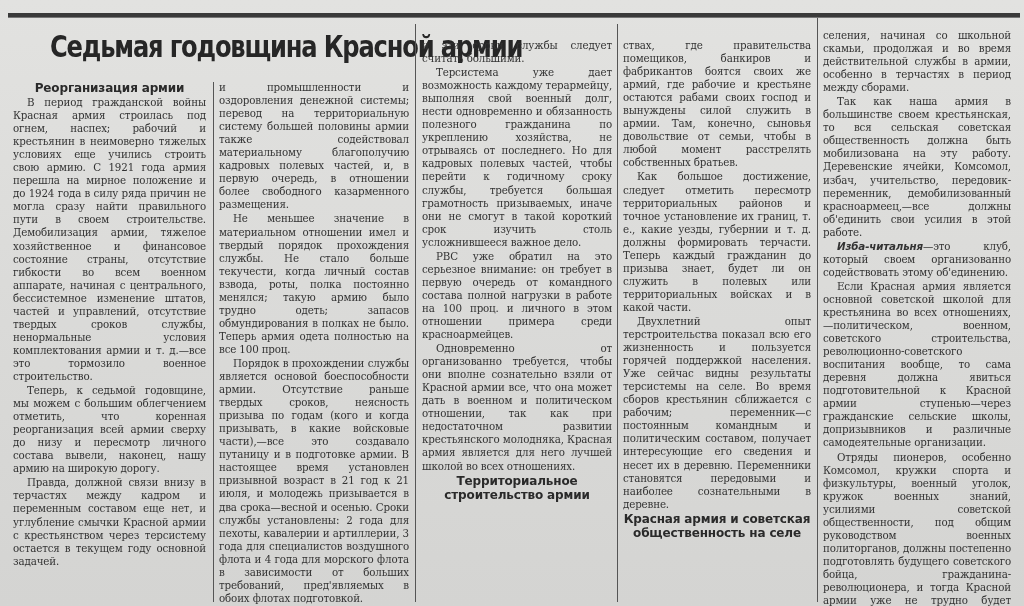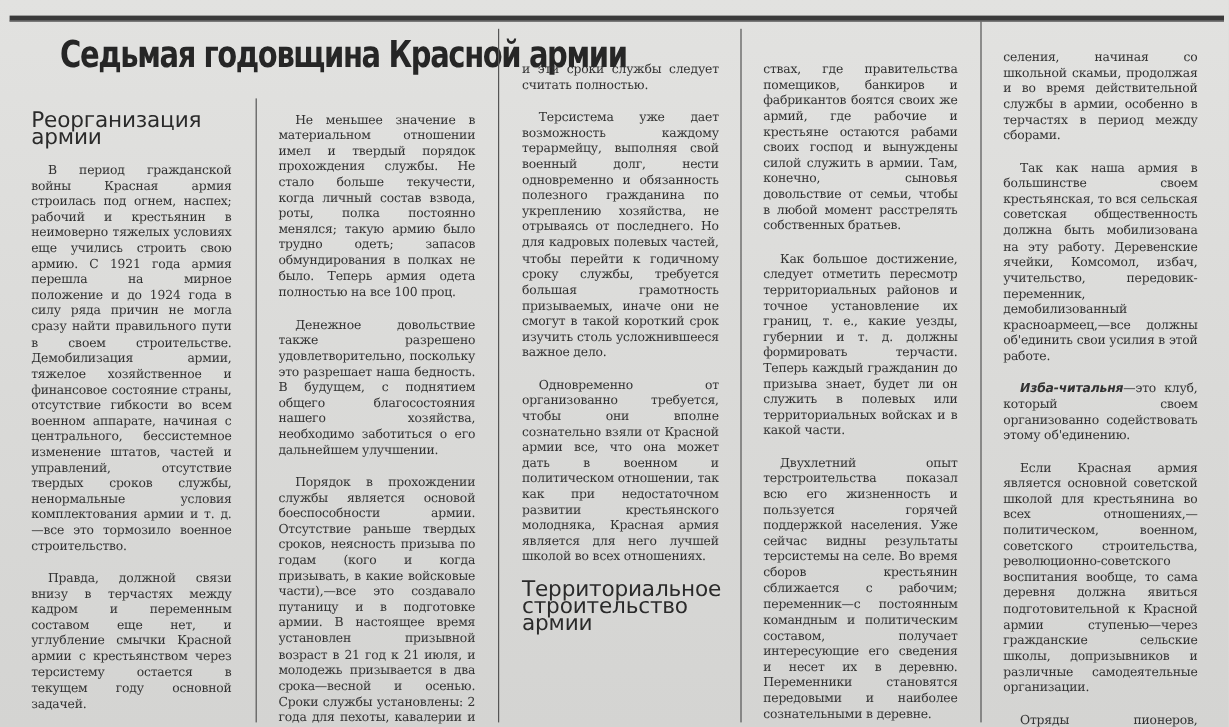--- a/index.html
+++ b/index.html
@@ -24,30 +24,30 @@
       font-size: 31px; letter-spacing: -1.5px; color: #262626;
       transform: scaleX(0.78); transform-origin: left top;
       white-space: nowrap;
     }
     .col {
       position: absolute; top: 88px;
       font-size: 10.3px; line-height: 13.05px;
       text-align: justify; letter-spacing: -0.15px;
       color: #333;
     }
-    .col p { margin: 14px; text-indent: 14px; }
+    .col p { margin: 1px; text-indent: 14px; }
     .col p.noindent { text-indent: 0; }
     .col1 { left: 12px; width: 195px; top: 80px; }
     .col2 { left: 218px; width: 192px; top: 80px; }
     .col3 { left: 421px; width: 192px; top: 38px; }
     .col4 { left: 622px; width: 190px; top: 38px; }
     .col5 { left: 822px; width: 190px; top: 28px; }
     .sub {
-      font-family: "DejaVu Sans", sans-serif; font-weight: normal;
-      font-size: 18px; line-height: 14px; 
+      font-family: "DejaVu Sans", sans-serif; font-weight: bold;
+      font-size: 12px; line-height: 14px; text-align: center;
       color: #2a2a2a; margin: 2px 0 3px 0; text-indent: 0 !important;
     }
     .runin { font-family: "DejaVu Sans", sans-serif; font-weight: bold; font-style: italic; }
     .vrule { position: absolute; width: 1px; background: #555; }
   </style>
 </head>
 <body>
 
 <div class="page">
   <div class="top-rule"></div>
@@ -55,34 +55,36 @@
   <div class="headline">Седьмая годовщина Красной армии</div>
 
   <div class="vrule" style="left:213px; top:82px; height:520px;"></div>
   <div class="vrule" style="left:415px; top:24px; height:578px;"></div>
   <div class="vrule" style="left:617px; top:24px; height:578px;"></div>
   <div class="vrule" style="left:817px; top:18px; height:584px;"></div>
 
   <div class="col col1">
     <p class="sub">Реорганизация армии</p>
     <p>В период гражданской войны Красная армия строилась под огнем, наспех; рабочий и крестьянин в неимоверно тяжелых условиях еще учились строить свою армию. С 1921 года армия перешла на мирное положение и до 1924 года в силу ряда причин не могла сразу найти правильного пути в своем строительстве. Демобилизация армии, тяжелое хозяйственное и финансовое состояние страны, отсутствие гибкости во всем военном аппарате, начиная с центрального, бессистемное изменение штатов, частей и управлений, отсутствие твердых сроков службы, ненормальные условия комплектования армии и т. д.—все это тормозило военное строительство.</p>
+    <p>Теперь, к седьмой годовщине, мы можем с большим облегчением отметить, что коренная реорганизация всей армии сверху до низу и пересмотр личного состава вывели, наконец, нашу армию на широкую дорогу.</p>
     <p>Правда, должной связи внизу в терчастях между кадром и переменным составом еще нет, и углубление смычки Красной армии с крестьянством через терсистему остается в текущем году основной задачей.</p>
 
   </div>
 
   <div class="col col2">
+    <p class="noindent">и промышленности и оздоровления денежной системы; перевод на территориальную систему большей половины армии также содействовал материальному благополучию кадровых полевых частей, и, в первую очередь, в отношении более свободного казарменного размещения.</p>
     <p>Не меньшее значение в материальном отношении имел и твердый порядок прохождения службы. Не стало больше текучести, когда личный состав взвода, роты, полка постоянно менялся; такую армию было трудно одеть; запасов обмундирования в полках не было. Теперь армия одета полностью на все 100 проц.</p>
-    <p>Денежное довольствие также разрешено удовлетворительно, поскольку это разрешает наша бедность. В будущем, с поднятием общего благосостояния нашего хозяйства, необходимо заботиться о его дальнейшем улучшении.</p>
     <p>Порядок в прохождении службы является основой боеспособности армии. Отсутствие раньше твердых сроков, неясность призыва по годам (кого и когда призывать, в какие войсковые части),—все это создавало путаницу и в подготовке армии. В настоящее время установлен призывной возраст в 21 год к 21 июля, и молодежь призывается в два срока—весной и осенью. Сроки службы установлены: 2 года для пехоты, кавалерии и артиллерии, 3 года для специалистов воздушного флота и 4 года для морского флота в зависимости от больших требований, пред'являемых в обоих флотах подготовкой.</p>
 
   </div>
 
   <div class="col col3">
-    <p class="noindent">и эти сроки службы следует считать полностью.</p>
+    <p class="noindent">и эти сроки службы следует считать большими.</p>
     <p>Терсистема уже дает возможность каждому терармейцу, выполняя свой военный долг, нести одновременно и обязанность полезного гражданина по укреплению хозяйства, не отрываясь от последнего. Но для кадровых полевых частей, чтобы перейти к годичному сроку службы, требуется большая грамотность призываемых, иначе они не смогут в такой короткий срок изучить столь усложнившееся важное дело.</p>
+    <p>РВС уже обратил на это серьезное внимание: он требует в первую очередь от командного состава полной нагрузки в работе на 100 проц. и личного в этом отношении примера среди красноармейцев.</p>
     <p>Одновременно от организованно требуется, чтобы они вполне сознательно взяли от Красной армии все, что она может дать в военном и политическом отношении, так как при недостаточном развитии крестьянского молодняка, Красная армия является для него лучшей школой во всех отношениях.</p>
     <p class="sub">Территориальное строительство армии</p>
 
   </div>
 
   <div class="col col4">
     <p class="noindent">ствах, где правительства помещиков, банкиров и фабрикантов боятся своих же армий, где рабочие и крестьяне остаются рабами своих господ и вынуждены силой служить в армии. Там, конечно, сыновья довольствие от семьи, чтобы в любой момент расстрелять собственных братьев.</p>
     <p>Как большое достижение, следует отметить пересмотр территориальных районов и точное установление их границ, т. е., какие уезды, губернии и т. д. должны формировать терчасти. Теперь каждый гражданин до призыва знает, будет ли он служить в полевых или территориальных войсках и в какой части.</p>
     <p>Двухлетний опыт терстроительства показал всю его жизненность и пользуется горячей поддержкой населения. Уже сейчас видны результаты терсистемы на селе. Во время сборов крестьянин сближается с рабочим; переменник—с постоянным командным и политическим составом, получает интересующие его сведения и несет их в деревню. Переменники становятся передовыми и наиболее сознательными в деревне.</p>
     <p class="sub">Красная армия и советская общественность на селе</p>

